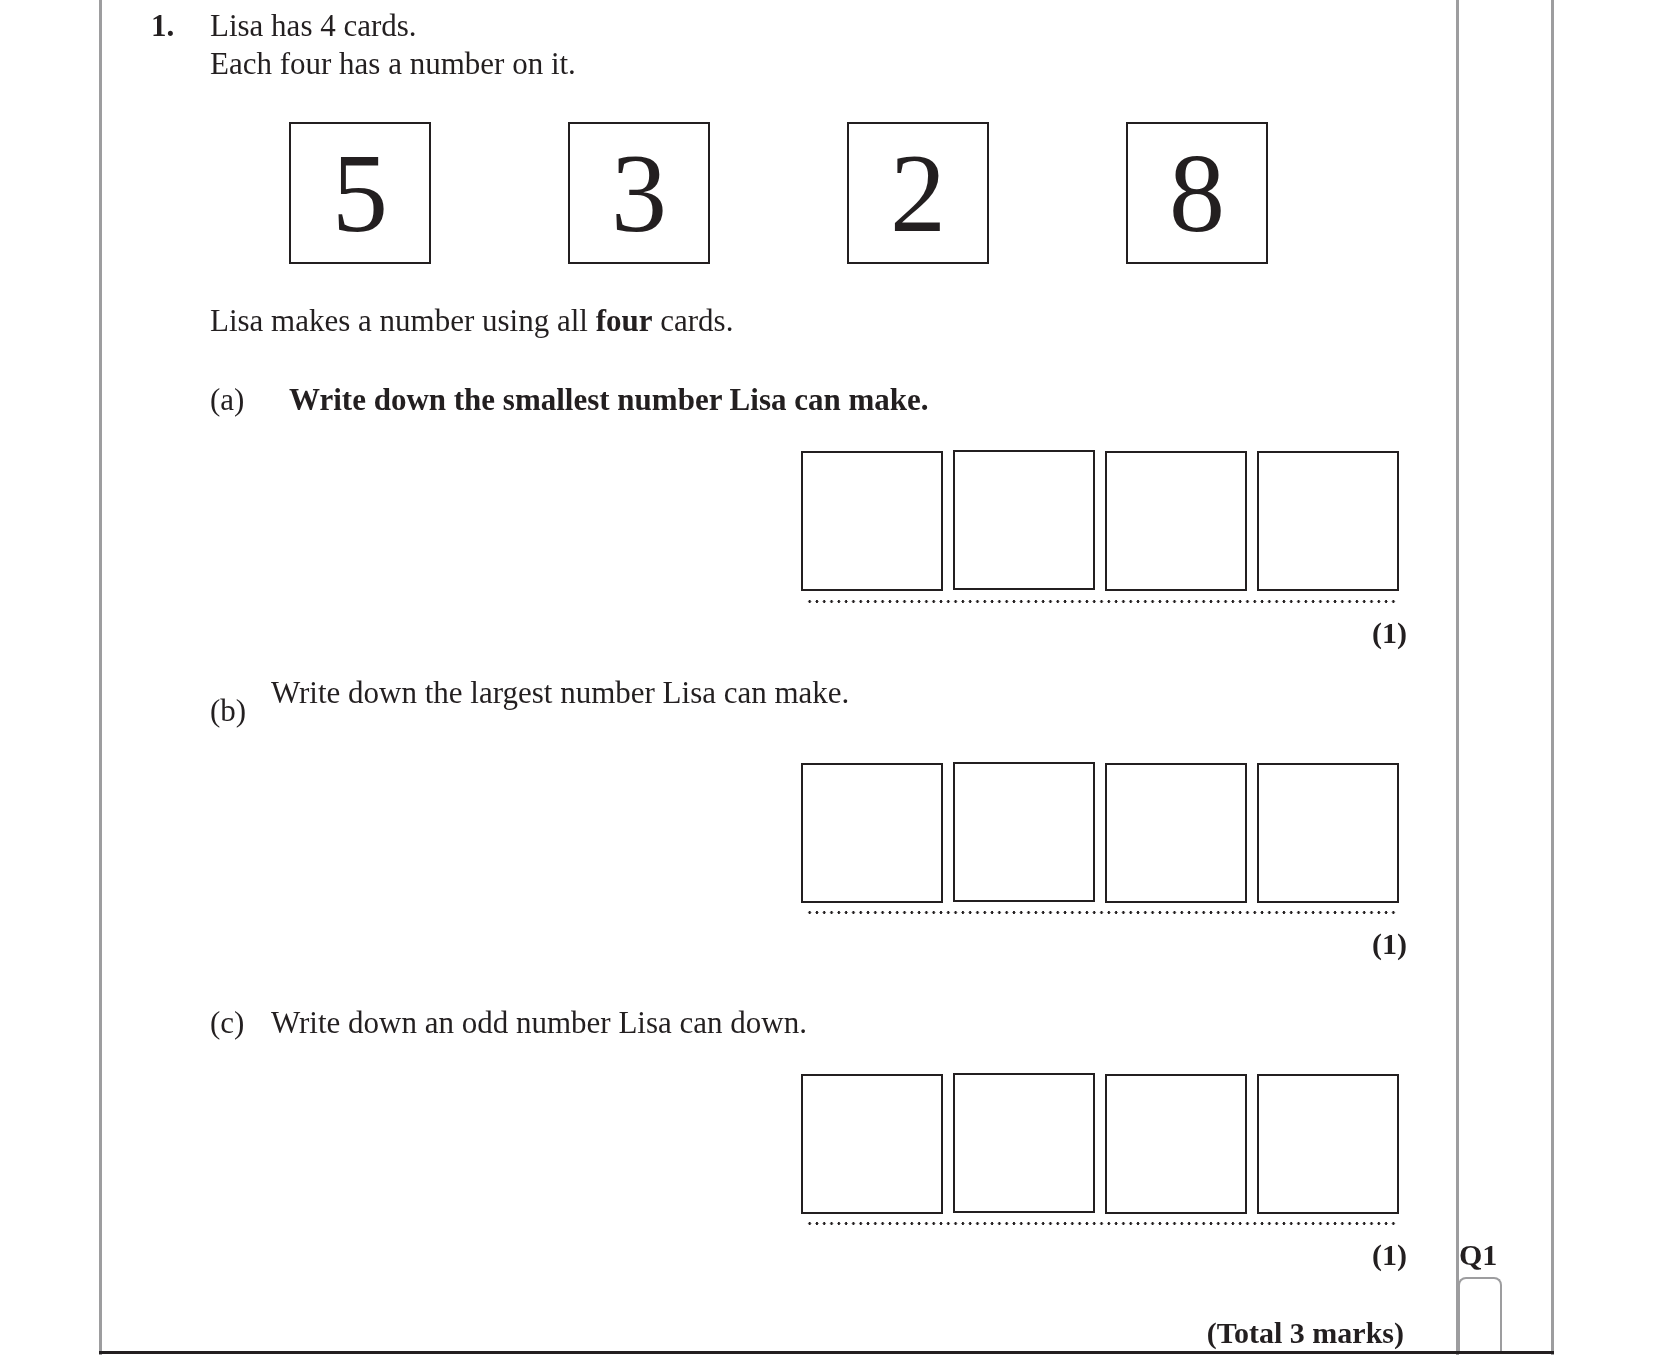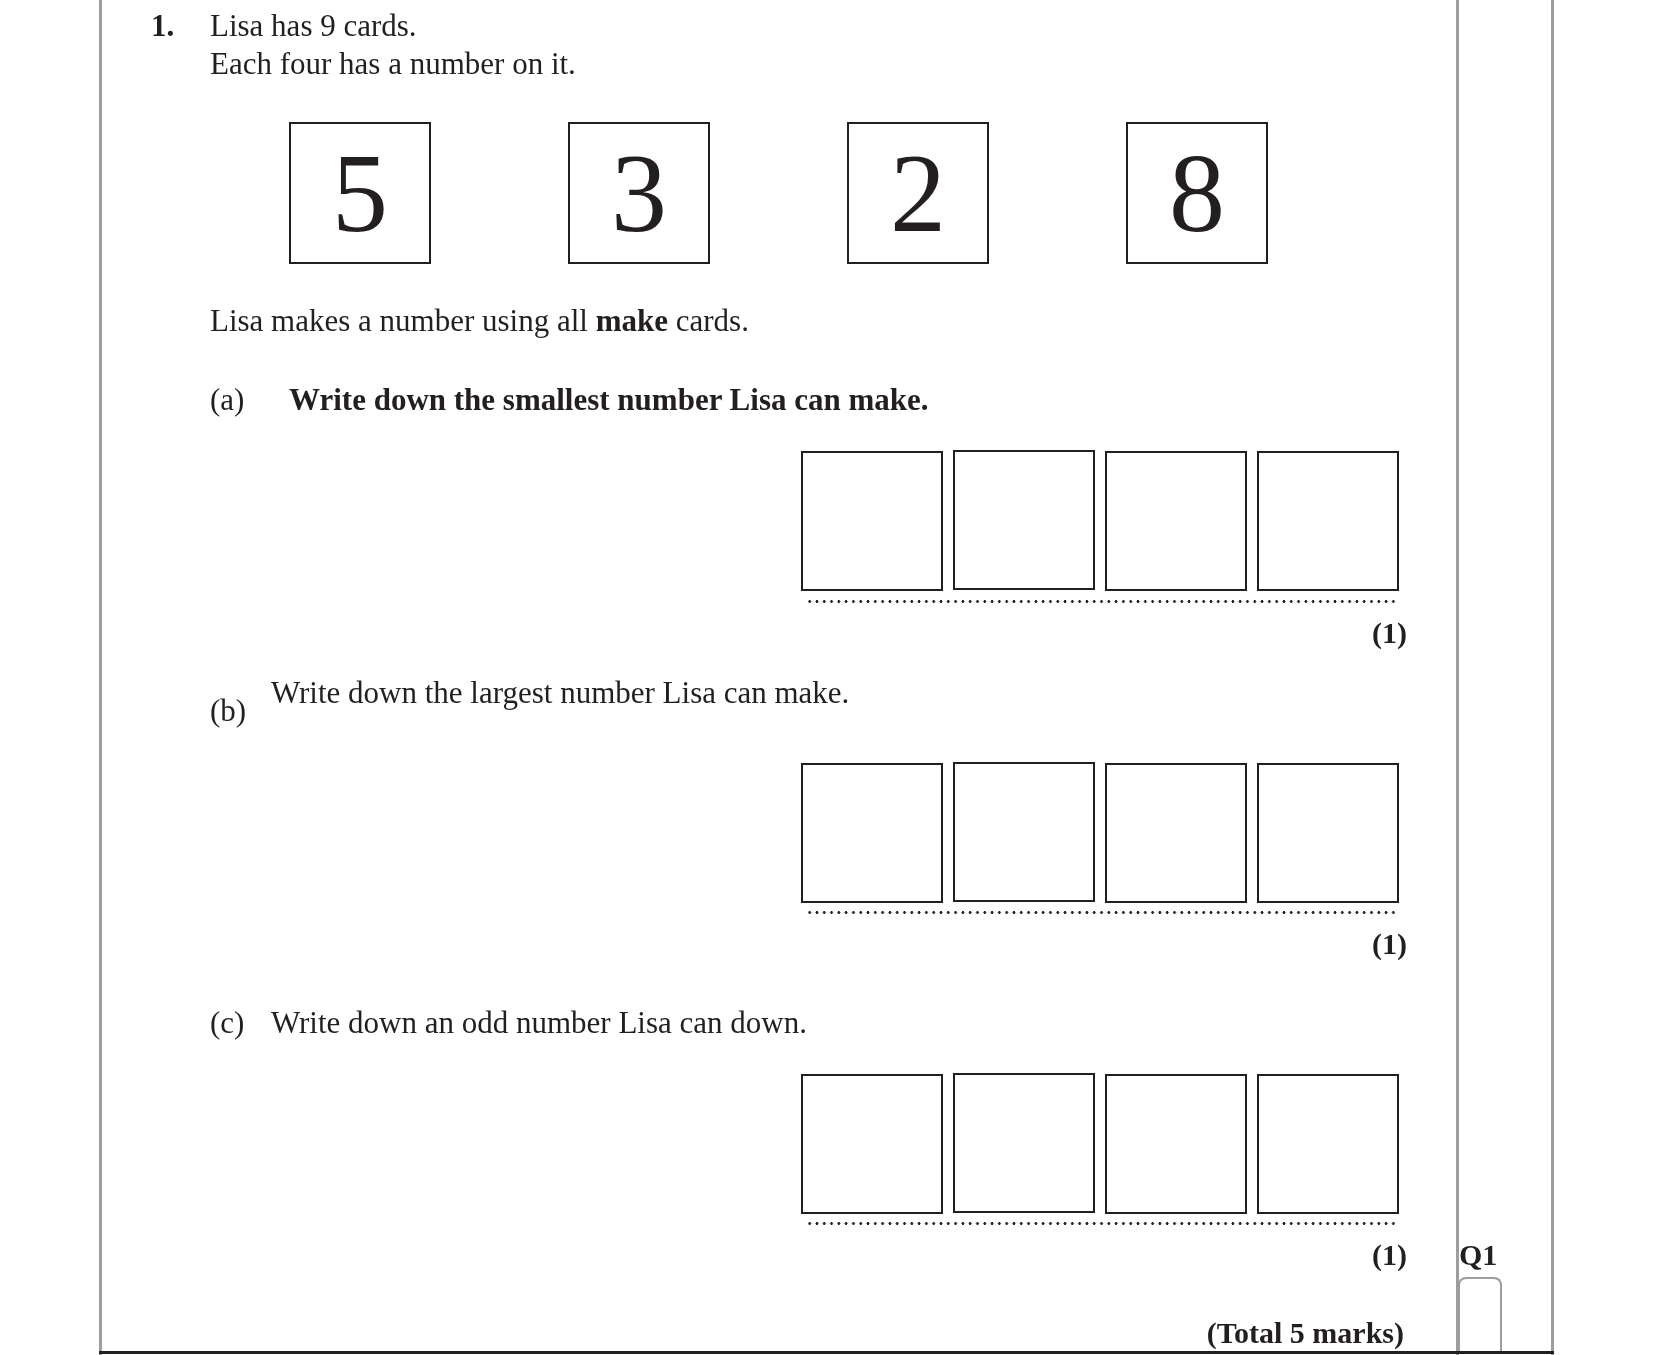--- a/index.html
+++ b/index.html
@@ -21,30 +21,30 @@
 </style>
 </head>
 <body>
 
 <div class="vline" style="left:99px; height:1355px;"></div>
 <div class="vline" style="left:1456px; height:1355px;"></div>
 <div class="vline" style="left:1551px; height:1355px;"></div>
 <div class="hline" style="left:99px; width:1455px; top:1351px;"></div>
 
 <div class="txt bold" style="left:151px; top:10px;">1.</div>
-<div class="txt" style="left:210px; top:10px;">Lisa has 9 cards.</div>
+<div class="txt" style="left:210px; top:10px;">Lisa has 4 cards.</div>
 <div class="txt" style="left:210px; top:48px;">Each four has a number on it.</div>
 
 <div class="card" style="left:289px; top:122px;">5</div>
 <div class="card" style="left:568px; top:122px;">3</div>
 <div class="card" style="left:847px; top:122px;">2</div>
 <div class="card" style="left:1126px; top:122px;">8</div>
 
 <div class="txt" style="left:210px; top:305px;">
-  <span>Lisa makes a number using all </span><span class="bold">make</span><span> cards.</span>
+  <span>Lisa makes a number using all </span><span class="bold">four</span><span> cards.</span>
 </div>
 
 <div class="txt" style="left:210px; top:384px;">(a)</div>
 <div class="txt" style="left:289px; top:384px;font-weight:bold;">Write down the smallest number Lisa can make.</div>
 <div class="ansbox" style="left:801px; top:451px;"></div>
 <div class="ansbox" style="left:953px; top:450px;"></div>
 <div class="ansbox" style="left:1105px; top:451px;"></div>
 <div class="ansbox" style="left:1257px; top:451px;"></div>
 <div class="dots" style="top:600px;"></div>
 <div class="marks" style="right:247px; top:618px;">(1)</div>
@@ -63,13 +63,13 @@
 <div class="ansbox" style="left:801px; top:1074px;"></div>
 <div class="ansbox" style="left:953px; top:1073px;"></div>
 <div class="ansbox" style="left:1105px; top:1074px;"></div>
 <div class="ansbox" style="left:1257px; top:1074px;"></div>
 <div class="dots" style="top:1222px;"></div>
 <div class="marks" style="right:247px; top:1240px;">(1)</div>
 
 <div class="marks" style="left:1459px; top:1240px; text-align:center;">Q1</div>
 <div class="markbox" style="left:1458px; top:1277px;"></div>
 
-<div class="marks" style="right:250px; top:1318px;">(Total 5 marks)</div>
+<div class="marks" style="right:250px; top:1318px;">(Total 3 marks)</div>
 
 </body></html>

